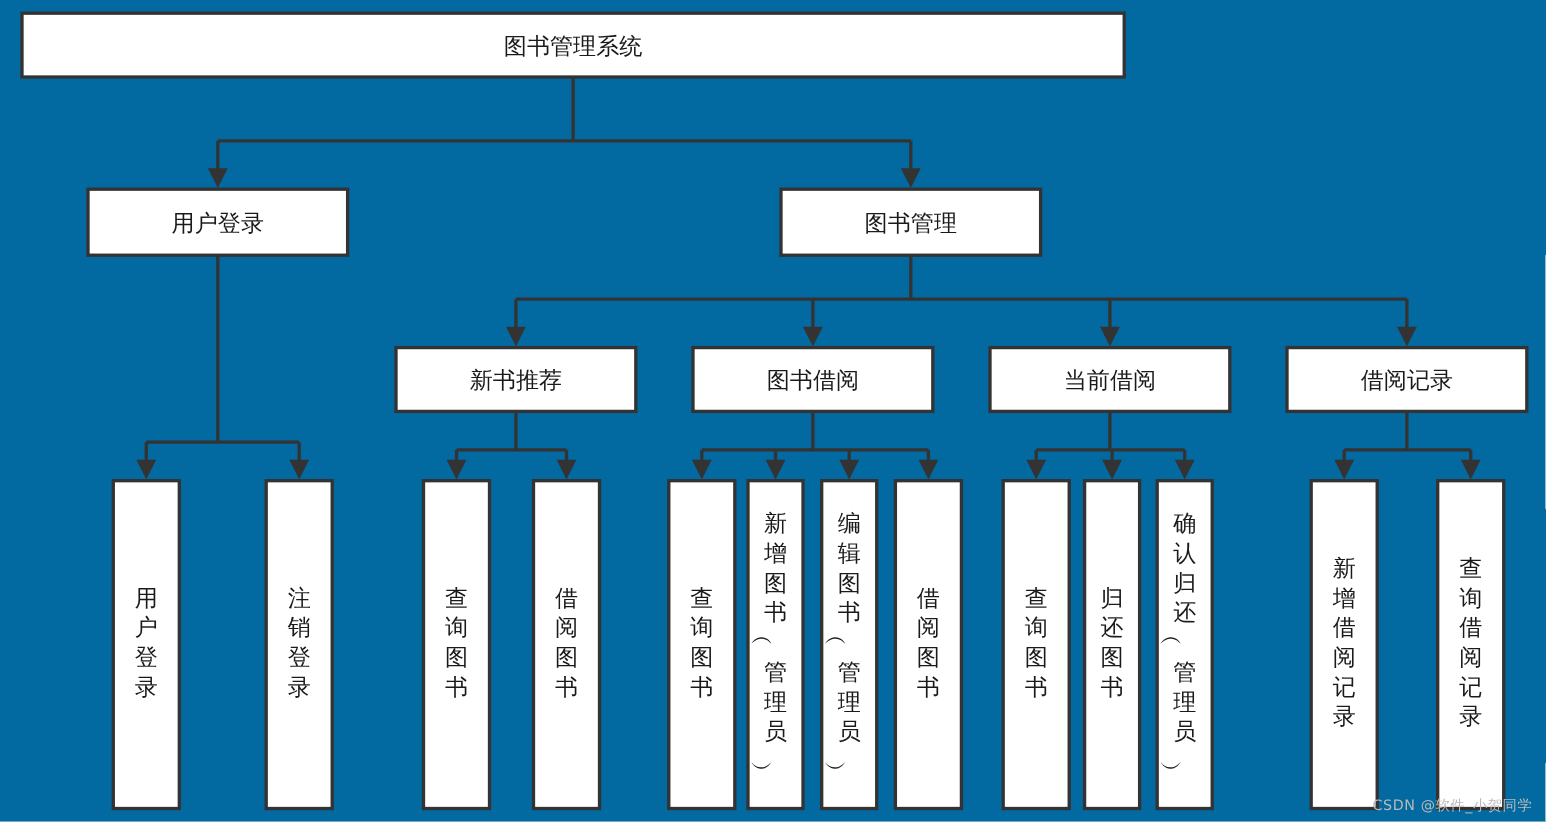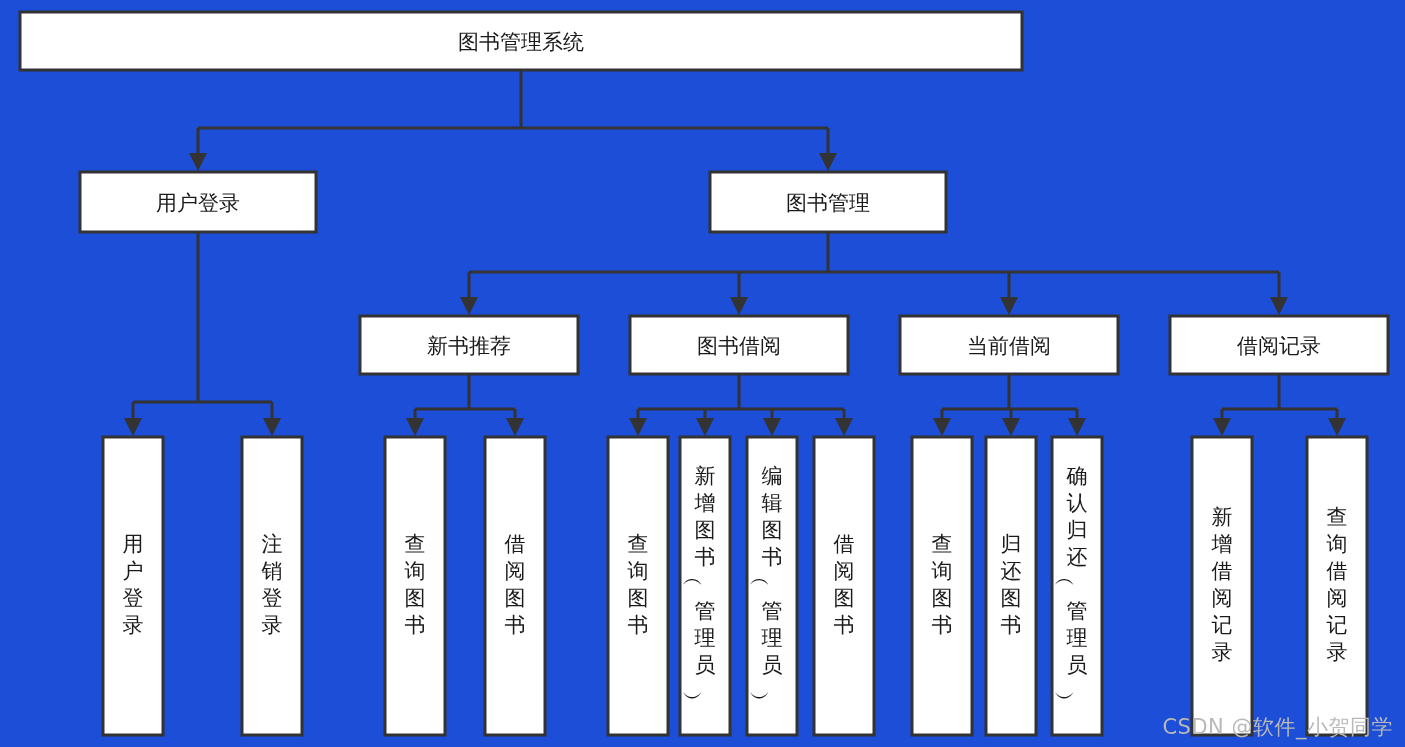--- a/index.html
+++ b/index.html
@@ -8,21 +8,21 @@
     padding: 0;
     background: #ffffff;
   }
   body {
     font-family: "DejaVu Sans", "Liberation Sans", sans-serif;
   }
   #diagram-root {
     position: relative;
     width: 1405px;
     height: 747px;
-    background: #1d4ed8;
+    background: #0369a1;
     overflow: hidden;
   }
   svg.diagram-canvas {
     position: absolute;
     left: 0;
     top: 0;
     width: 1405px;
     height: 747px;
   }
   .node-box {
@@ -50,21 +50,21 @@
     font-family: "DejaVu Sans", "Liberation Sans", sans-serif;
     font-size: 21px;
     fill: #1a1a1a;
     text-anchor: middle;
   }
   .watermark-text {
     position: absolute;
     right: 12px;
     bottom: 6px;
     font-family: "DejaVu Sans", "Liberation Sans", sans-serif;
-    font-size: 21px;
+    font-size: 13px;
     color: #b9b9b9;
     letter-spacing: 0.5px;
     white-space: nowrap;
     user-select: none;
   }
 </style>
 </head>
 <body>
 
 <div id="diagram-root">

